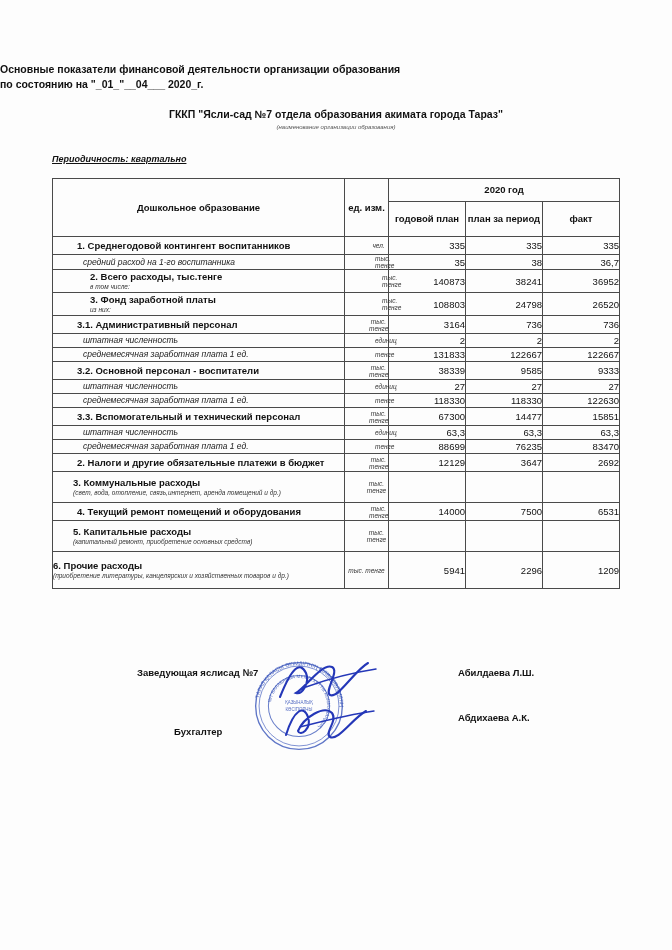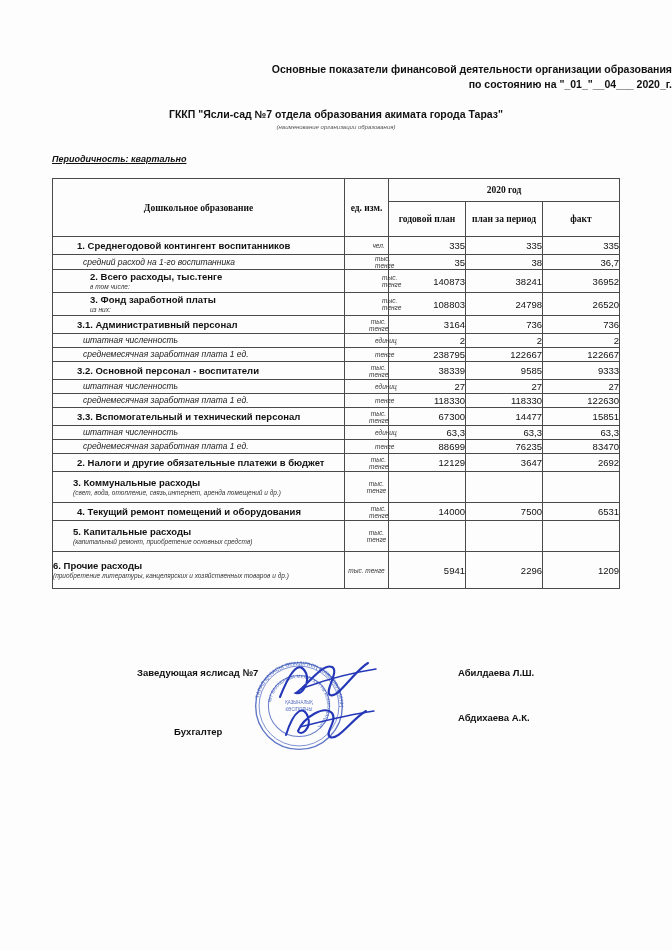--- a/index.html
+++ b/index.html
@@ -16,21 +16,21 @@
     overflow: hidden;
   }
   .page {
     position: absolute;
     inset: 0;
     background: #fdfdfd;
   }
   .hdr {
     position: absolute;
     left: 0; right: 0;
-    text-align: right;
+    text-align: left;
     font-weight: bold;
     font-size: 10.5px;
     line-height: 15px;
     color: #111;
   }
   #hdr-line1 { top: 62px; }
   #hdr-line2 { top: 77px; }
   #org-line {
     position: absolute;
     top: 108px;
@@ -76,21 +76,20 @@
   .col-name { width: 292px; }
   .col-unit { width: 44px; }
   .col-v { width: 77px; }
 
   th.head {
     font-size: 9.5px;
     font-weight: bold;
     height: 22px;
     color: #111;
     line-height: 12px;
-    font-family: Liberation Serif, serif;
   }
   th.headtall {
     height: 56px;
   }
   .cellname {
     padding: 1px 4px 1px 5px;
     font-size: 9.5px;
     font-weight: bold;
     color: #111;
     line-height: 11px;
@@ -237,21 +236,21 @@
         <tr class="r13">
           <td class="cellname sub"><span>штатная численность</span></td>
           <td class="unit">единиц</td>
           <td class="val">2</td>
           <td class="val">2</td>
           <td class="val">2</td>
         </tr>
         <tr class="r13">
           <td class="cellname sub"><span>среднемесячная заработная плата 1 ед.</span></td>
           <td class="unit">тенге</td>
-          <td class="val">238795</td>
+          <td class="val">131833</td>
           <td class="val">122667</td>
           <td class="val">122667</td>
         </tr>
         <tr class="r18">
           <td class="cellname"><span>3.2. Основной персонал - воспитатели</span></td>
           <td class="unit">тыс. тенге</td>
           <td class="val">38339</td>
           <td class="val">9585</td>
           <td class="val">9333</td>
         </tr>

